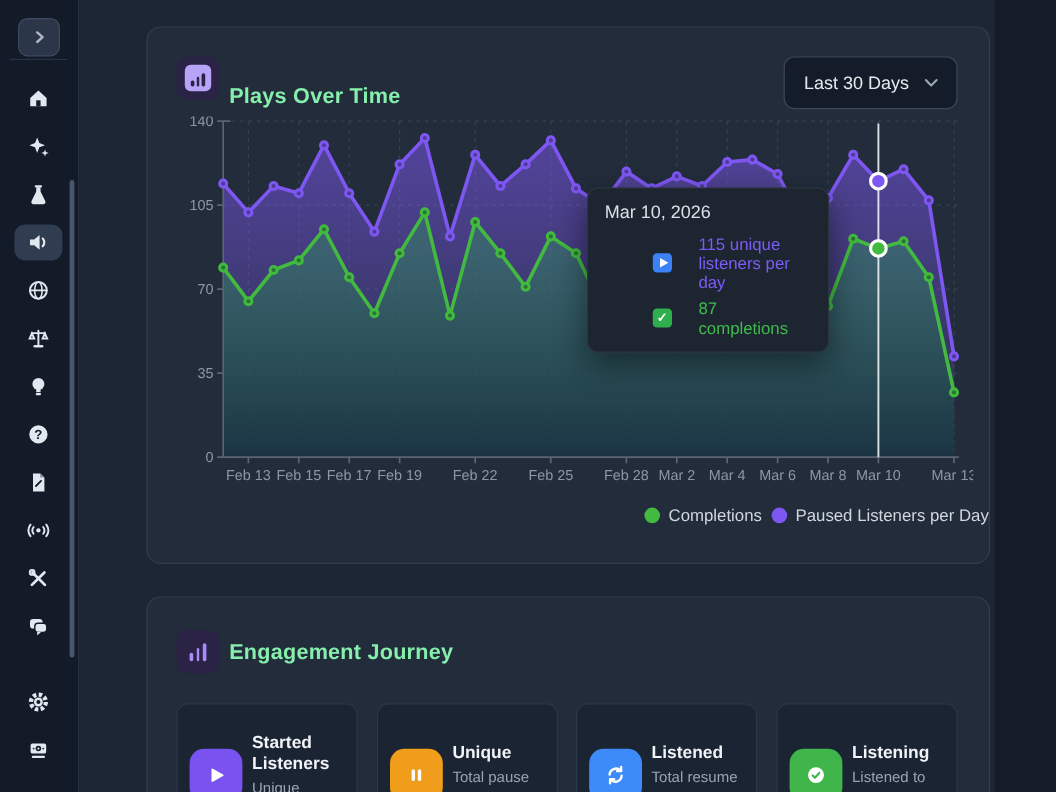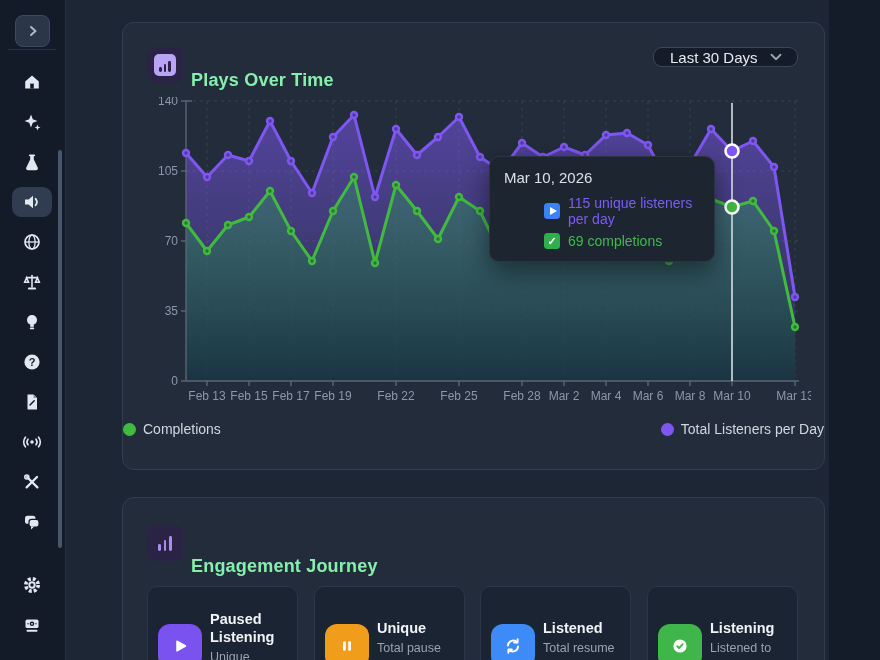--- a/index.html
+++ b/index.html
@@ -27,34 +27,34 @@
   .card{position:absolute;left:122px;width:703px;background:#222c3b;border:1px solid #313d52;border-radius:12px;box-sizing:border-box;}
   #plays-card{top:22px;height:448px;}
   #engagement-card{top:497px;height:220px;}
 
   .hdr-tile{position:absolute;left:24px;width:36px;height:36px;border-radius:9px;background:#2b2345;display:flex;align-items:center;justify-content:center;}
   .hdr-tile-inner{width:22px;height:22px;border-radius:5px;background:#b7a4f7;display:flex;align-items:flex-end;justify-content:center;gap:2px;padding-bottom:4px;box-sizing:border-box;}
   .hdr-bars{display:flex;align-items:flex-end;gap:2.5px;}
   .bar{width:2.8px;border-radius:1.4px;}
   .card-title{position:absolute;left:68px;height:36px;line-height:36px;font-size:18px;font-weight:700;color:#86efac;letter-spacing:.2px;}
 
-  .range-btn{position:absolute;left:530px;top:24px;width:145px;height:20px;border-radius:9px;background:#141c29;border:1px solid #3b4759;box-sizing:border-box;display:flex;align-items:center;justify-content:space-between;padding:0 12px 0 16px;cursor:pointer;}
+  .range-btn{position:absolute;left:530px;top:24px;width:145px;height:44px;border-radius:9px;background:#141c29;border:1px solid #3b4759;box-sizing:border-box;display:flex;align-items:center;justify-content:space-between;padding:0 12px 0 16px;cursor:pointer;}
   .range-label{font-size:15px;color:#e7eaef;}
 
   #plays-chart{position:absolute;left:28px;top:74px;}
 
-  .legend{position:absolute;left:0;right:0;top:398px;display:flex;justify-content:space-between;align-items:center;gap:24px;}
+  .legend{position:absolute;left:0;right:0;top:398px;display:flex;justify-content:flex-end;align-items:center;gap:8px;}
   .legend-item{display:flex;align-items:center;gap:7px;cursor:pointer;}
   .legend-dot{width:13px;height:13px;border-radius:50%;}
   .legend-label{font-size:14px;color:#d2d7de;}
 
   
-  .chart-tooltip{position:absolute;left:366px;top:133px;width:226px;background:#1d2531;border:1px solid rgba(255,255,255,.07);border-radius:10px;box-shadow:0 10px 26px rgba(0,0,0,.45);padding:12px 14px;box-sizing:border-box;z-index:4;}
+  .chart-tooltip{position:absolute;left:366px;top:133px;width:202px;background:#1d2531;border:1px solid rgba(255,255,255,.07);border-radius:10px;box-shadow:0 10px 26px rgba(0,0,0,.45);padding:12px 14px;box-sizing:border-box;z-index:4;}
   .tip-title{font-size:15px;color:#dbe0e8;margin-bottom:9px;}
-  .tip-row{display:flex;align-items:center;gap:8px;margin-top:6px;font-size:14px;padding-left:40px;}
+  .tip-row{display:flex;align-items:center;gap:22px;margin-top:6px;font-size:14px;padding-left:40px;}
   .tip-ic{width:16px;height:16px;border-radius:3.5px;display:flex;align-items:center;justify-content:center;flex:none;}
   .tri{width:0;height:0;border-left:7px solid #fff;border-top:4.5px solid transparent;border-bottom:4.5px solid transparent;margin-left:2px;}
   .tick-glyph{color:#fff;font-size:11px;font-weight:bold;line-height:16px;}
 
   
   .stat-card{position:absolute;top:88px;width:151px;height:120px;background:#1b2432;border:1px solid #2b3748;border-radius:10px;box-sizing:border-box;display:flex;align-items:center;gap:8px;padding:10px;}
   .stat-tile{width:44px;height:44px;border-radius:12px;display:flex;align-items:center;justify-content:center;flex:none;}
   .stat-text{display:flex;flex-direction:column;gap:3px;min-width:0;}
   .stat-title{font-size:14.5px;font-weight:700;color:#f0f3f7;line-height:1.25;}
   .stat-sub{font-size:12.5px;color:#9aa3b2;line-height:1.3;}
@@ -402,54 +402,54 @@
     <div class="tip-row">
       <span class="tip-ic" style="background: rgb(59, 130, 246);">
           <span class="tri"></span>
         </span>
       <span style="color: rgb(123, 92, 246);">115 unique listeners per day</span>
     </div>
     <div class="tip-row">
       <span class="tip-ic" style="background: rgb(47, 174, 78);">
           <span class="tick-glyph">✓</span>
         </span>
-      <span style="color: rgb(63, 187, 78);">69 completions</span>
+      <span style="color: rgb(63, 187, 78);">87 completions</span>
     </div>
   </div>
 
   <div class="legend">
     <div class="legend-item">
       <span class="legend-dot" style="background: rgb(65, 186, 63);"></span>
       <span class="legend-label">Completions</span>
     </div>
     <div class="legend-item">
       <span class="legend-dot" style="background: rgb(126, 87, 242);"></span>
-      <span class="legend-label">Total Listeners per Day</span>
+      <span class="legend-label">Paused Listeners per Day</span>
     </div>
   </div>
 </section>
 
 <section class="card" id="engagement-card">
   <div class="hdr-tile" style="top:27px;">
     <span class="hdr-bars">
       <span class="bar" style="height:7px;background:#a78bfa;"></span>
       <span class="bar" style="height:11px;background:#a78bfa;"></span>
       <span class="bar" style="height:15px;background:#a78bfa;"></span>
     </span>
   </div>
-  <h2 class="card-title" style="top:35px;text-align:right;">Engagement Journey</h2>
+  <h2 class="card-title" style="top:12px;text-align:right;">Engagement Journey</h2>
 
   <div class="stat-card" style="left:24px;">
     <span class="stat-tile" style="background: rgb(122, 82, 240);">
       <svg width="22" height="22" viewBox="0 0 22 22">
           <polygon points="8,6.2 16.5,11 8,15.8" fill="#fff" stroke="#fff" stroke-width="1.5" stroke-linejoin="round"></polygon>
         </svg>
     </span>
     <span class="stat-text">
-      <span class="stat-title">Paused Listening</span>
+      <span class="stat-title">Started Listeners</span>
       <span class="stat-sub">Unique listeners</span>
     </span>
   </div>
 
   <div class="stat-card" style="left:191px;">
     <span class="stat-tile" style="background: rgb(240, 157, 27);">
       <svg width="22" height="22" viewBox="0 0 22 22">
           <rect x="7" y="6.2" width="2.8" height="9.6" rx="1.2" fill="#fff"></rect>
           <rect x="12.2" y="6.2" width="2.8" height="9.6" rx="1.2" fill="#fff"></rect>
         </svg>

